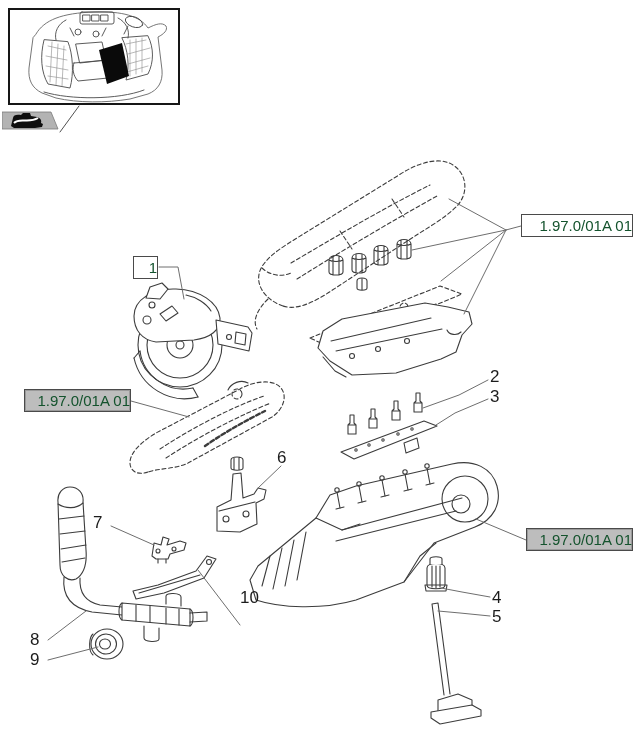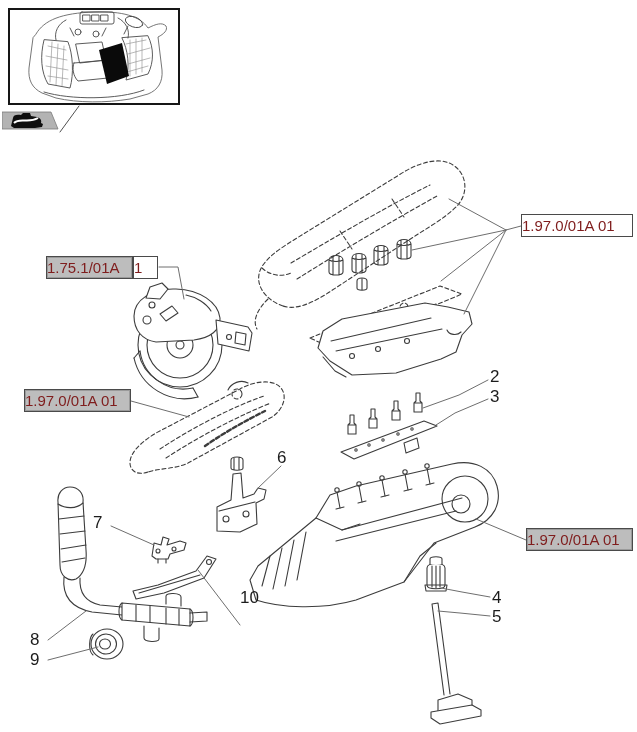--- a/index.html
+++ b/index.html
@@ -6,21 +6,21 @@
   html,body{margin:0;padding:0;background:#fff;}
   .page{position:relative;width:637px;height:732px;background:#fff;overflow:hidden;
         font-family:"Liberation Sans",sans-serif;}
   svg.art{position:absolute;left:0;top:0;}
   .ln{stroke:var(--line,#3c3c3c);fill:none;stroke-width:1.1;stroke-linecap:round;stroke-linejoin:round;}
   .thin{stroke-width:.9;}
   .w{fill:#fff;}
   .dash{stroke-dasharray:4 2.6;}
   .ldr{stroke:var(--leader,#6e6e6e);fill:none;stroke-width:1;stroke-linecap:round;stroke-linejoin:round;}
   .ref-label{position:absolute;box-sizing:border-box;height:23px;border:1px solid var(--label_border,#4a4a4a);
-             background:#fff;color:#7f1d1d;font-size:15px;line-height:21px;text-align:left;
+             background:#fff;color:#14532d;font-size:15px;line-height:21px;text-align:right;
              white-space:nowrap;cursor:pointer;}
   .ref-label.hl{background:var(--label_bg,#bdbdbd);box-shadow:inset 0 0 0 1px #9a9a9a;}
   .callout{position:absolute;font-size:17px;color:#1c1c1c;line-height:20px;cursor:pointer;}
   .thumb{position:absolute;left:8px;top:8px;width:168px;height:93px;border:2px solid #161616;background:#fff;cursor:pointer;}
   .banner{position:absolute;left:2px;top:108px;width:80px;height:30px;}
 </style>
 </head>
 <body>
 
 <div class="page">
@@ -230,21 +230,20 @@
   </div>
 
   <div class="banner">
     <svg width="80" height="30" viewBox="0 0 80 30">
       <polygon points="0,4 49,4 56,21 0,21" fill="#b3b3b3" stroke="#7a7a7a" stroke-width=".8"></polygon>
       <path d="M9,18 L11,10 C11,7 15,6 19,7 L21,5 L28,5 L29,8 L35,9 C38,10 40,12 39,15 L41,16 L40,19 L33,20 L12,20 Z" fill="#0f0f0f"></path>
       <path d="M12,15 C18,9 26,16 36,10" stroke="#ffffff" stroke-width="2" fill="none"></path>
     </svg>
   </div>
 
-  <div class="ref-label hl" style="left:46px;top:256px;width:87px;">1.75.1/01A</div>
   <div class="ref-label" style="left:133px;top:256px;width:25px;">1</div>
   <div class="ref-label" style="left:521px;top:214px;width:112px;">1.97.0/01A 01</div>
   <div class="ref-label hl" style="left:24px;top:389px;width:107px;">1.97.0/01A 01</div>
   <div class="ref-label hl" style="left:526px;top:528px;width:107px;">1.97.0/01A 01</div>
 
   <div class="callout" style="left:490px;top:367px;">2</div>
   <div class="callout" style="left:490px;top:387px;">3</div>
   <div class="callout" style="left:492px;top:588px;">4</div>
   <div class="callout" style="left:492px;top:607px;">5</div>
   <div class="callout" style="left:277px;top:448px;">6</div>

